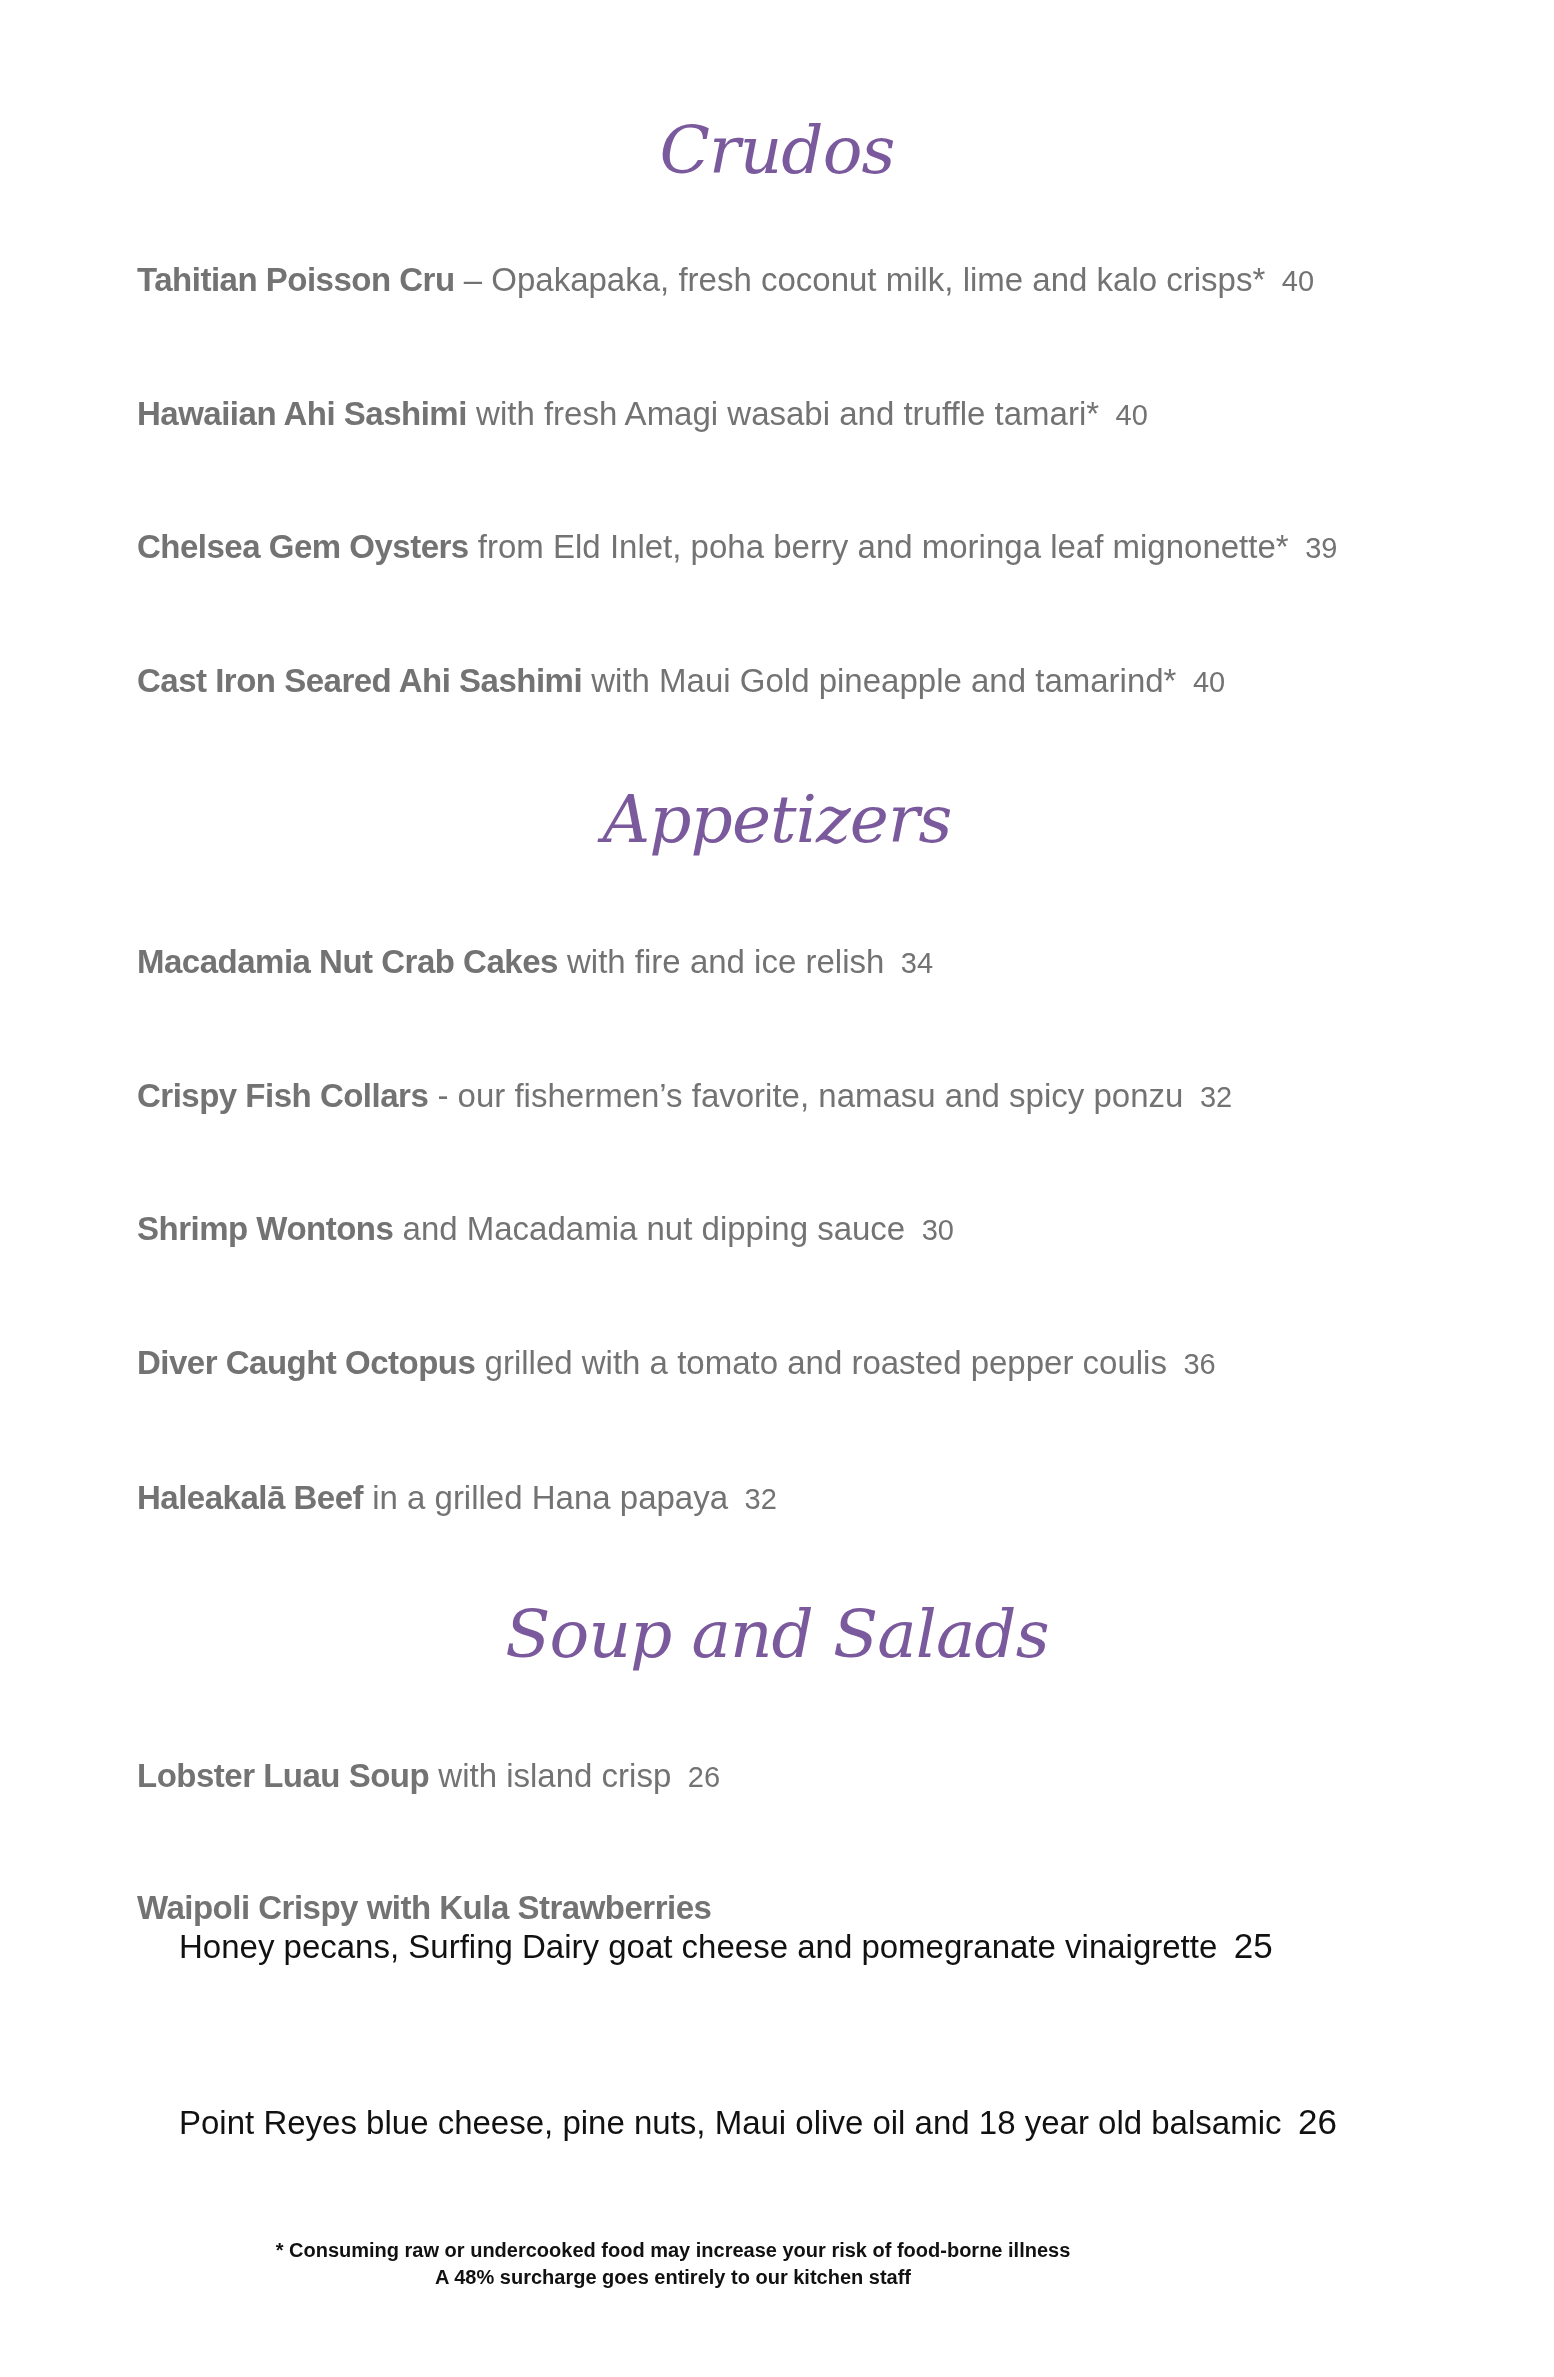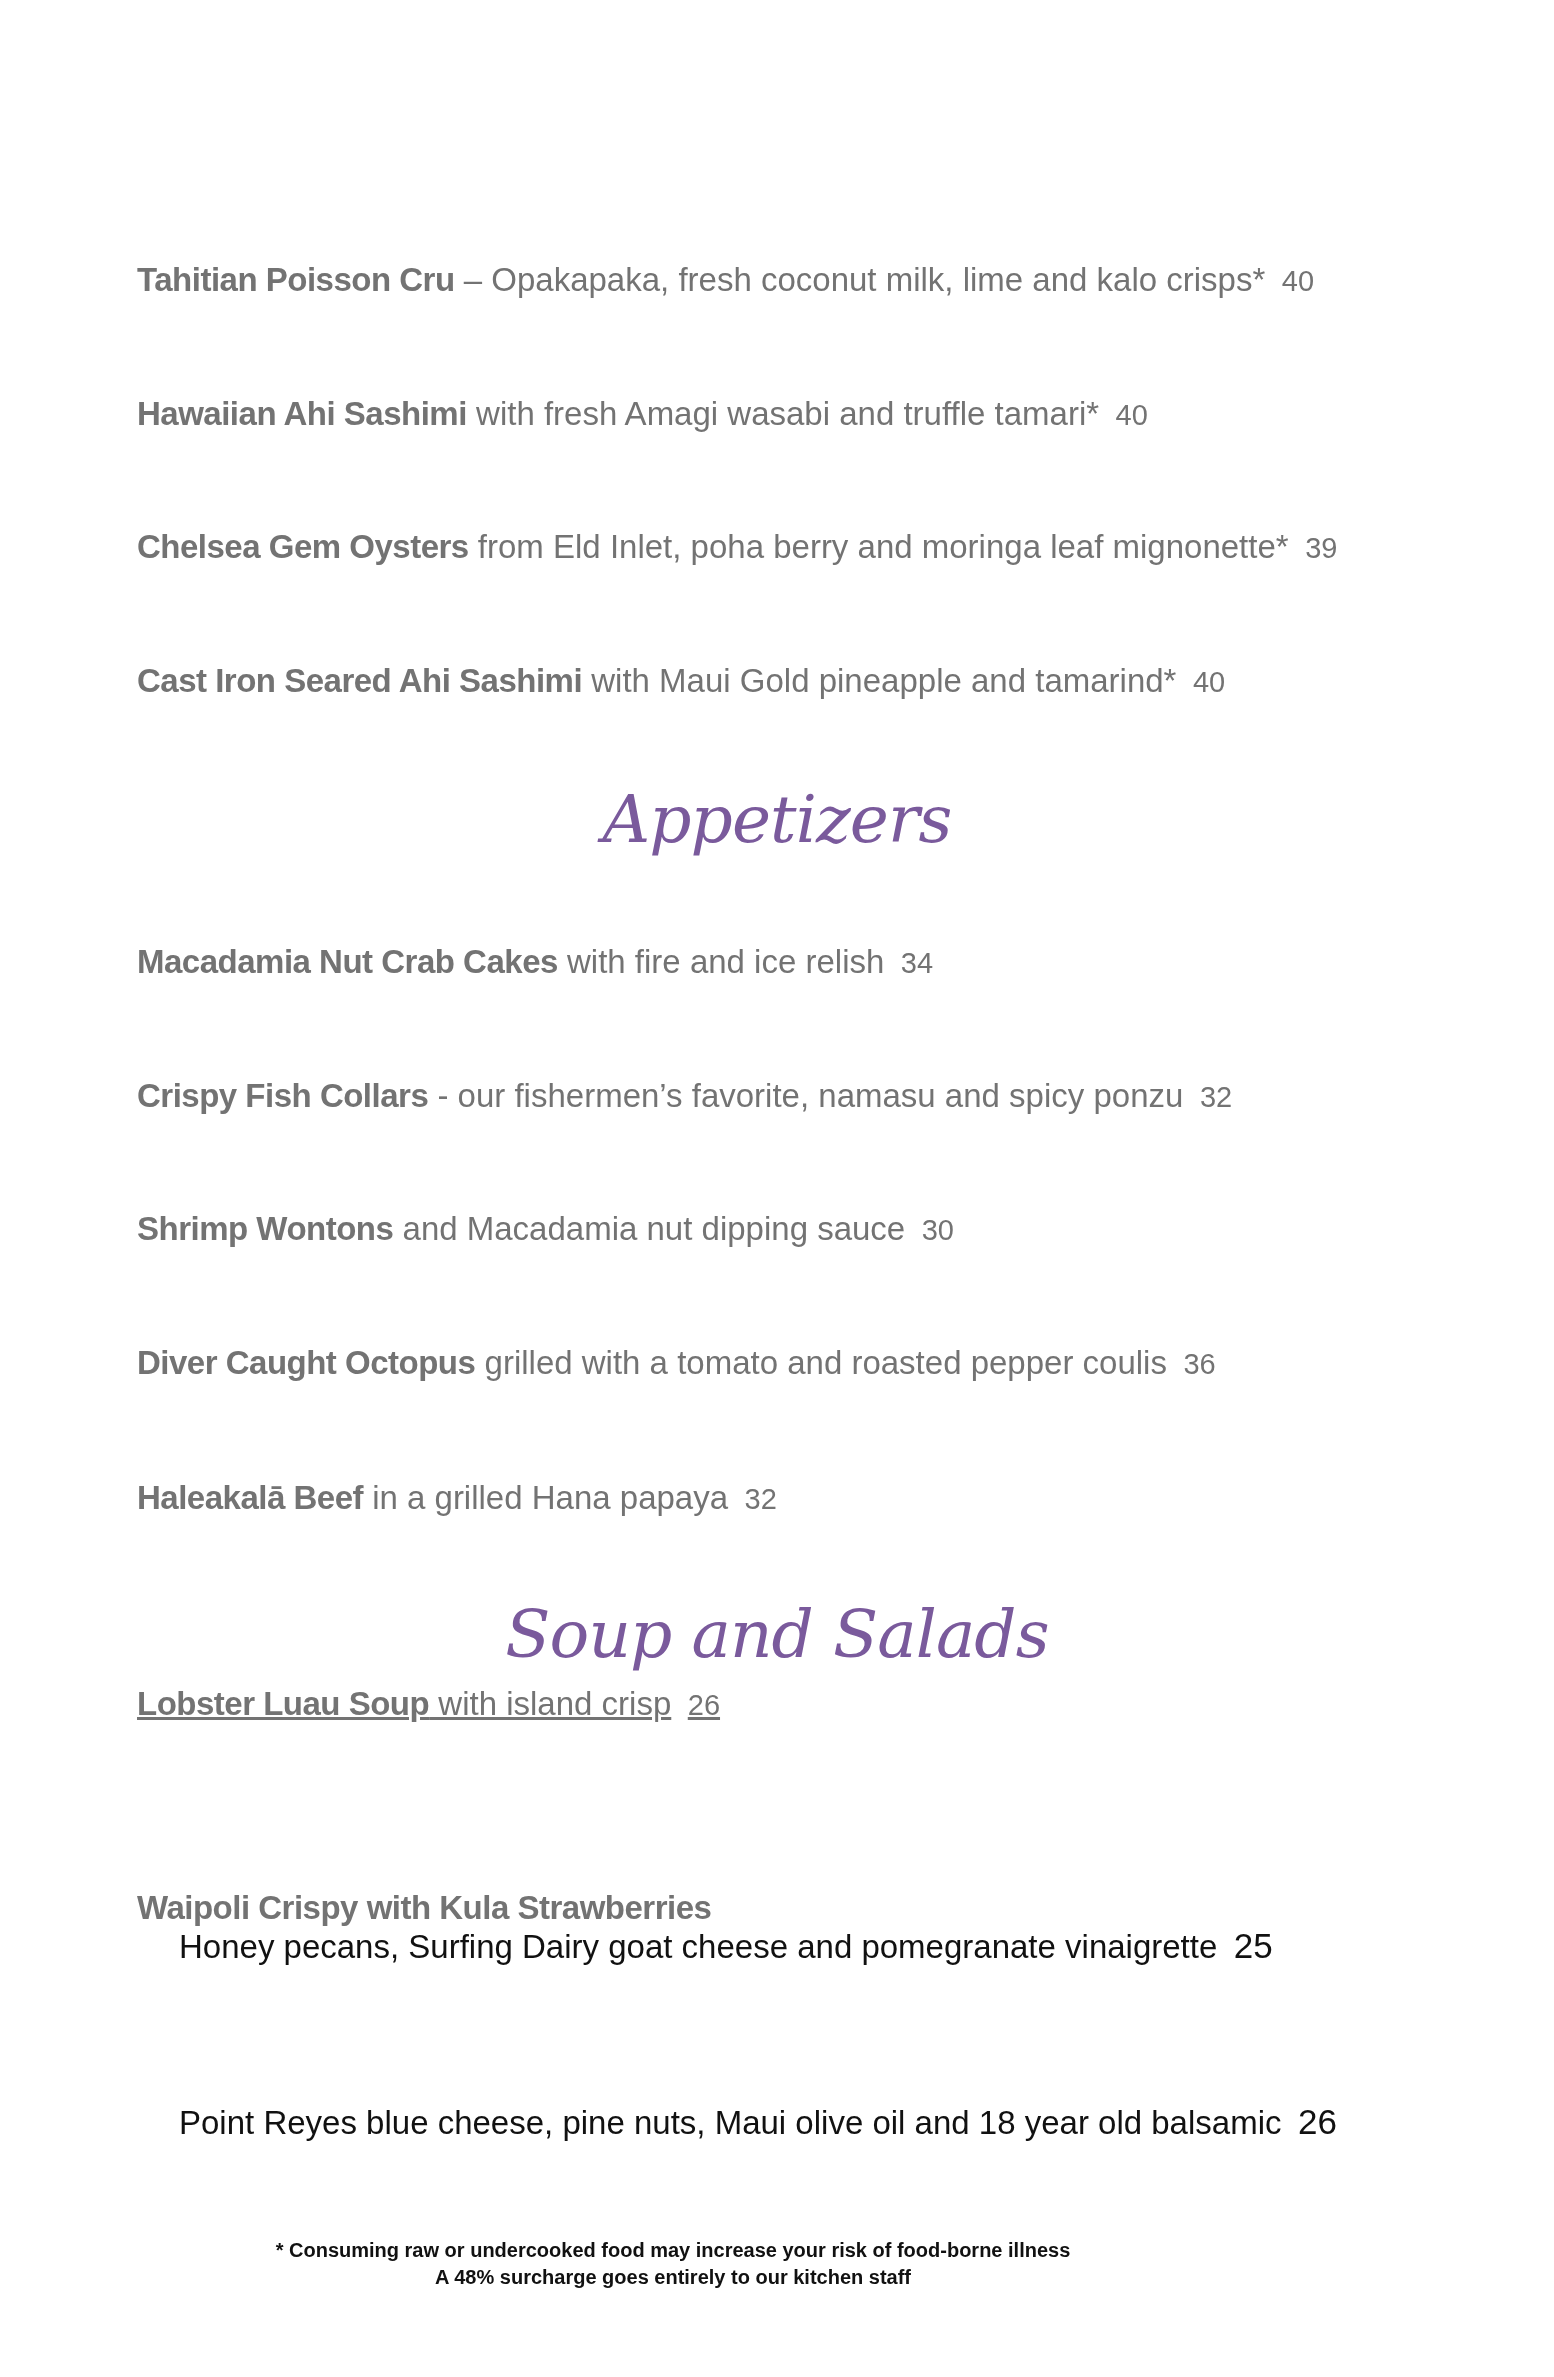--- a/index.html
+++ b/index.html
@@ -30,20 +30,21 @@
     position: absolute; left: 0; width: 1346px; text-align: center;
     font-family: "Liberation Sans", "DejaVu Sans", sans-serif;
     font-weight: bold; font-size: 20px; line-height: 27.4px; color: #111111;
   }
 </style>
 </head>
 <body>
 
 <div class="page">
 
+  <div class="section-title" style="top:110px;">Crudos</div>
 
   <div class="item" style="top:254px;">
     <span class="name">Tahitian Poisson Cru</span><span class="desc"> – Opakapaka, fresh coconut milk, lime and kalo crisps*</span><span class="price">40</span>
   </div>
   <div class="item" style="top:388px;">
     <span class="name">Hawaiian Ahi Sashimi</span><span class="desc"> with fresh Amagi wasabi and truffle tamari*</span><span class="price">40</span>
   </div>
   <div class="item" style="top:521px;">
     <span class="name">Chelsea Gem Oysters</span><span class="desc"> from Eld Inlet, poha berry and moringa leaf mignonette*</span><span class="price">39</span>
   </div>
@@ -64,21 +65,21 @@
   </div>
   <div class="item" style="top:1337px;">
     <span class="name">Diver Caught Octopus</span><span class="desc"> grilled with a tomato and roasted pepper coulis</span><span class="price">36</span>
   </div>
   <div class="item" style="top:1472px;">
     <span class="name">Haleakalā Beef</span><span class="desc"> in a grilled Hana papaya</span><span class="price">32</span>
   </div>
 
   <div class="section-title" style="top:1594px;">Soup and Salads</div>
 
-  <div class="item" style="top:1678px;text-decoration:underline;">
+  <div class="item" style="top:1750px;">
     <span class="name">Lobster Luau Soup</span><span class="desc"> with island crisp</span><span class="price">26</span>
   </div>
 
   <div class="item" style="top:1882px;">
     <span class="name">Waipoli Crispy with Kula Strawberries</span>
   </div>
   <div class="sub" style="top:1926px;">
     <span class="desc">Honey pecans, Surfing Dairy goat cheese and pomegranate vinaigrette</span><span class="price">25</span>
   </div>
 

